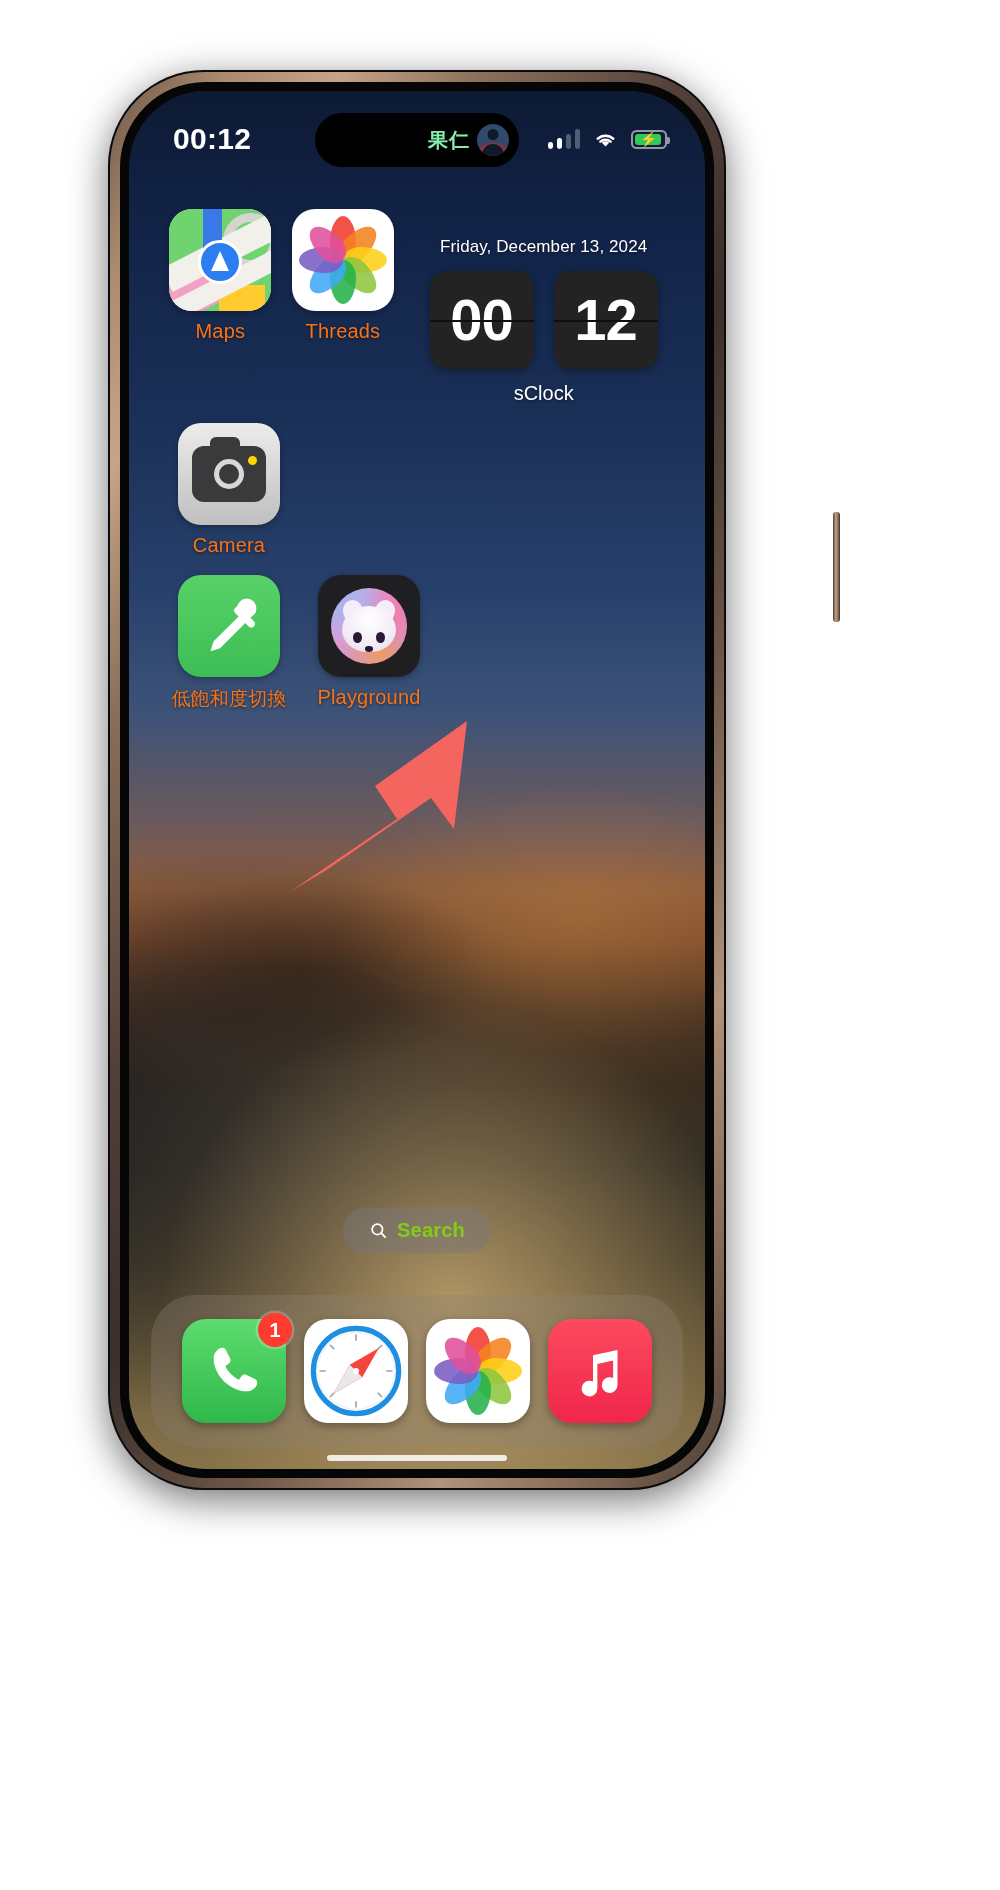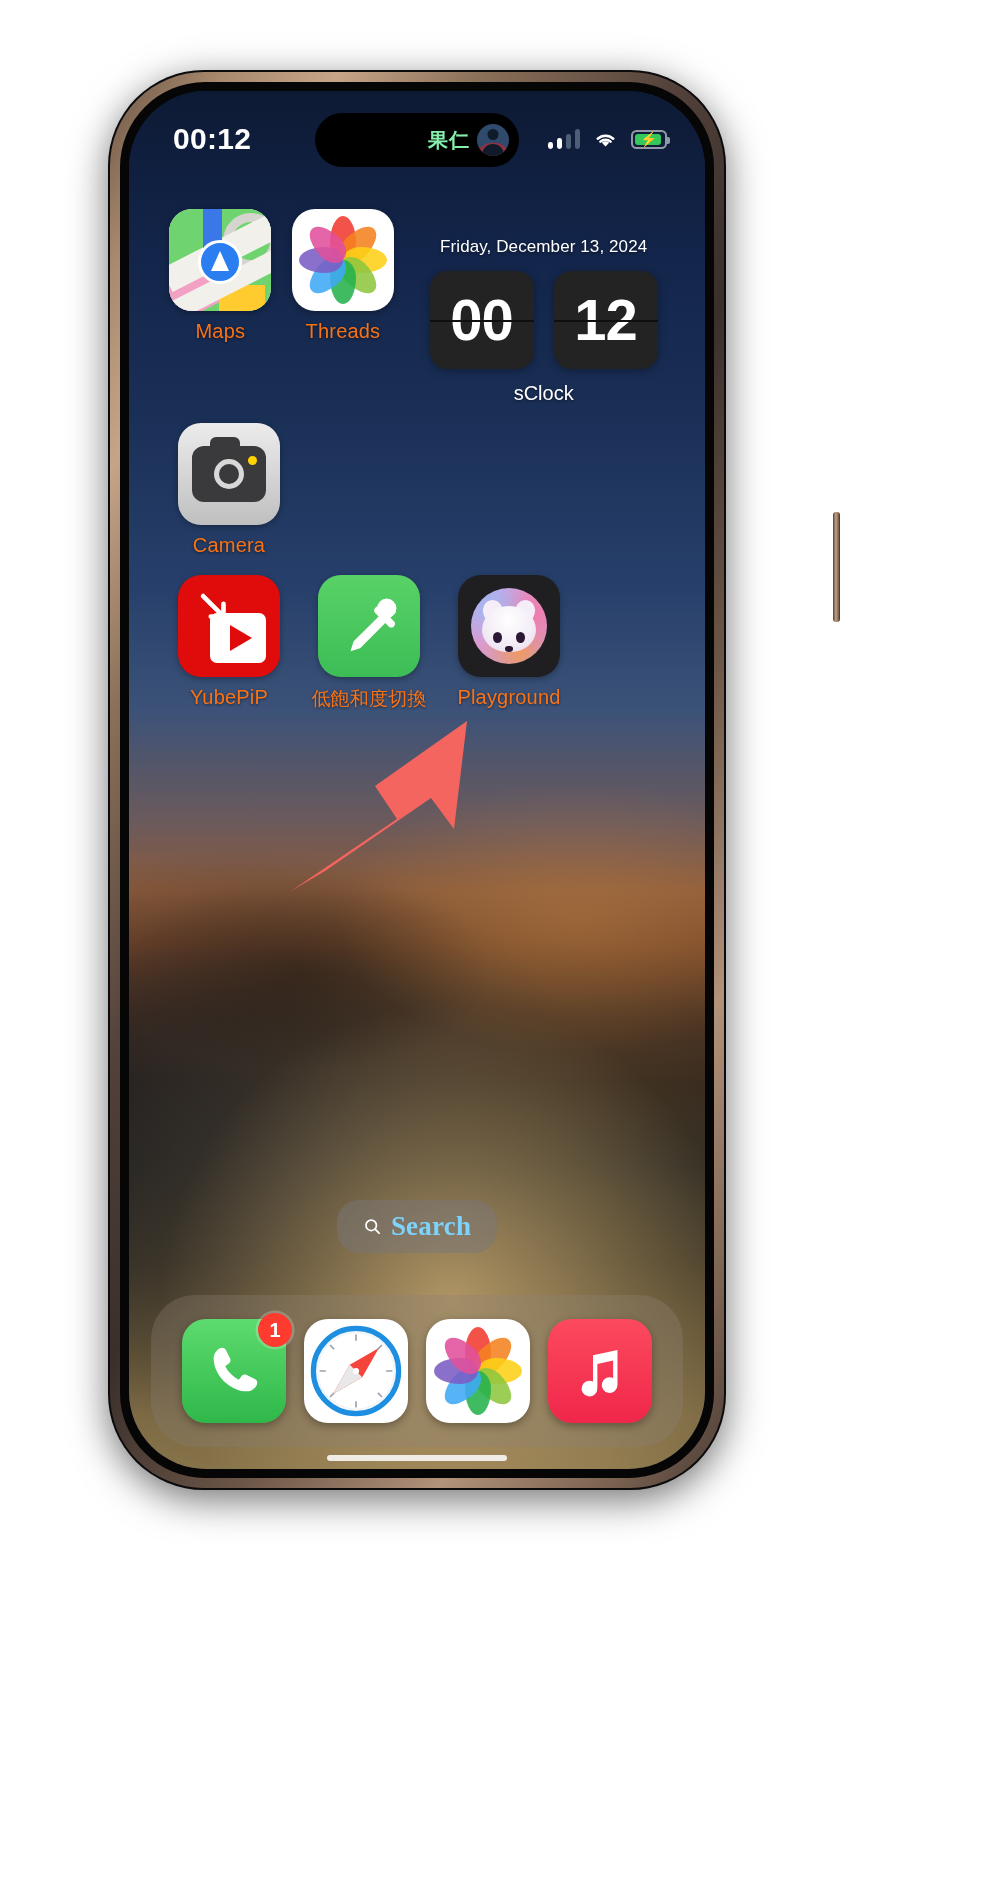--- a/index.html
+++ b/index.html
@@ -242,21 +242,21 @@
   .pointer { position:absolute; left:150px; top:590px; width:230px; height:230px; pointer-events:none; }
 
   
   .searchpill {
     position:absolute; left:50%; transform:translateX(-50%); bottom:216px;
     display:flex; align-items:center; gap:9px;
     padding:11px 26px; border-radius:22px;
     background: rgba(120,120,128,0.42);
     backdrop-filter: blur(12px);
   }
-  .searchpill .label { color:#7dd3fc; font-size:27px; font-weight:600; letter-spacing:0.2px;font-family:Liberation Serif, serif; }
+  .searchpill .label { color:#84cc16; font-size:20px; font-weight:600; letter-spacing:0.2px; }
 
   
   .dock {
     position:absolute; left:22px; right:22px; bottom:22px; height:152px;
     border-radius:44px; background: rgba(140,130,120,0.30);
     backdrop-filter: blur(22px);
     display:flex; align-items:center; justify-content:space-around; padding:0 22px;
   }
   .dock-icon { width:104px; height:104px; border-radius:24px; position:relative; overflow:visible;
                box-shadow:0 3px 9px rgba(0,0,0,0.32); }
@@ -382,32 +382,20 @@
                   <div class="lens"></div>
                   <div class="dot"></div>
                 </div>
               </div>
               <div class="app-label">Camera</div>
             </div>
 
           </div>
 
           <div class="grid-row" style="margin-top:12px;">
-            <div class="app">
-              <div class="icon ic-yube">
-                <svg class="arrow" viewBox="0 0 40 40">
-                  <path d="M6 6 L29 29" stroke="#fff" stroke-width="5.5" stroke-linecap="round"></path>
-                  <path d="M30 30 L30 15 M30 30 L15 30" stroke="#fff" stroke-width="5.5" stroke-linecap="round"></path>
-                </svg>
-                <div class="sq">
-                    <div class="tri"></div>
-                  </div>
-              </div>
-              <div class="app-label">YubePiP</div>
-            </div>
 
             <div class="app">
               <div class="icon ic-drop">
                 <svg viewBox="0 0 100 100" width="74" height="74">
                   <path d="M70 16a13 13 0 0 1 16 16l-7 7 5 5a5 5 0 0 1-7 7l-5-5-34 34-13 4 4-13 34-34-5-5a5 5 0 0 1 7-7l5 5z" fill="#fff"></path>
                   <circle cx="74" cy="26" r="13" fill="#fff"></circle>
                 </svg>
               </div>
               <div class="app-label" style="font-size:19px;">低飽和度切換</div>
             </div>

